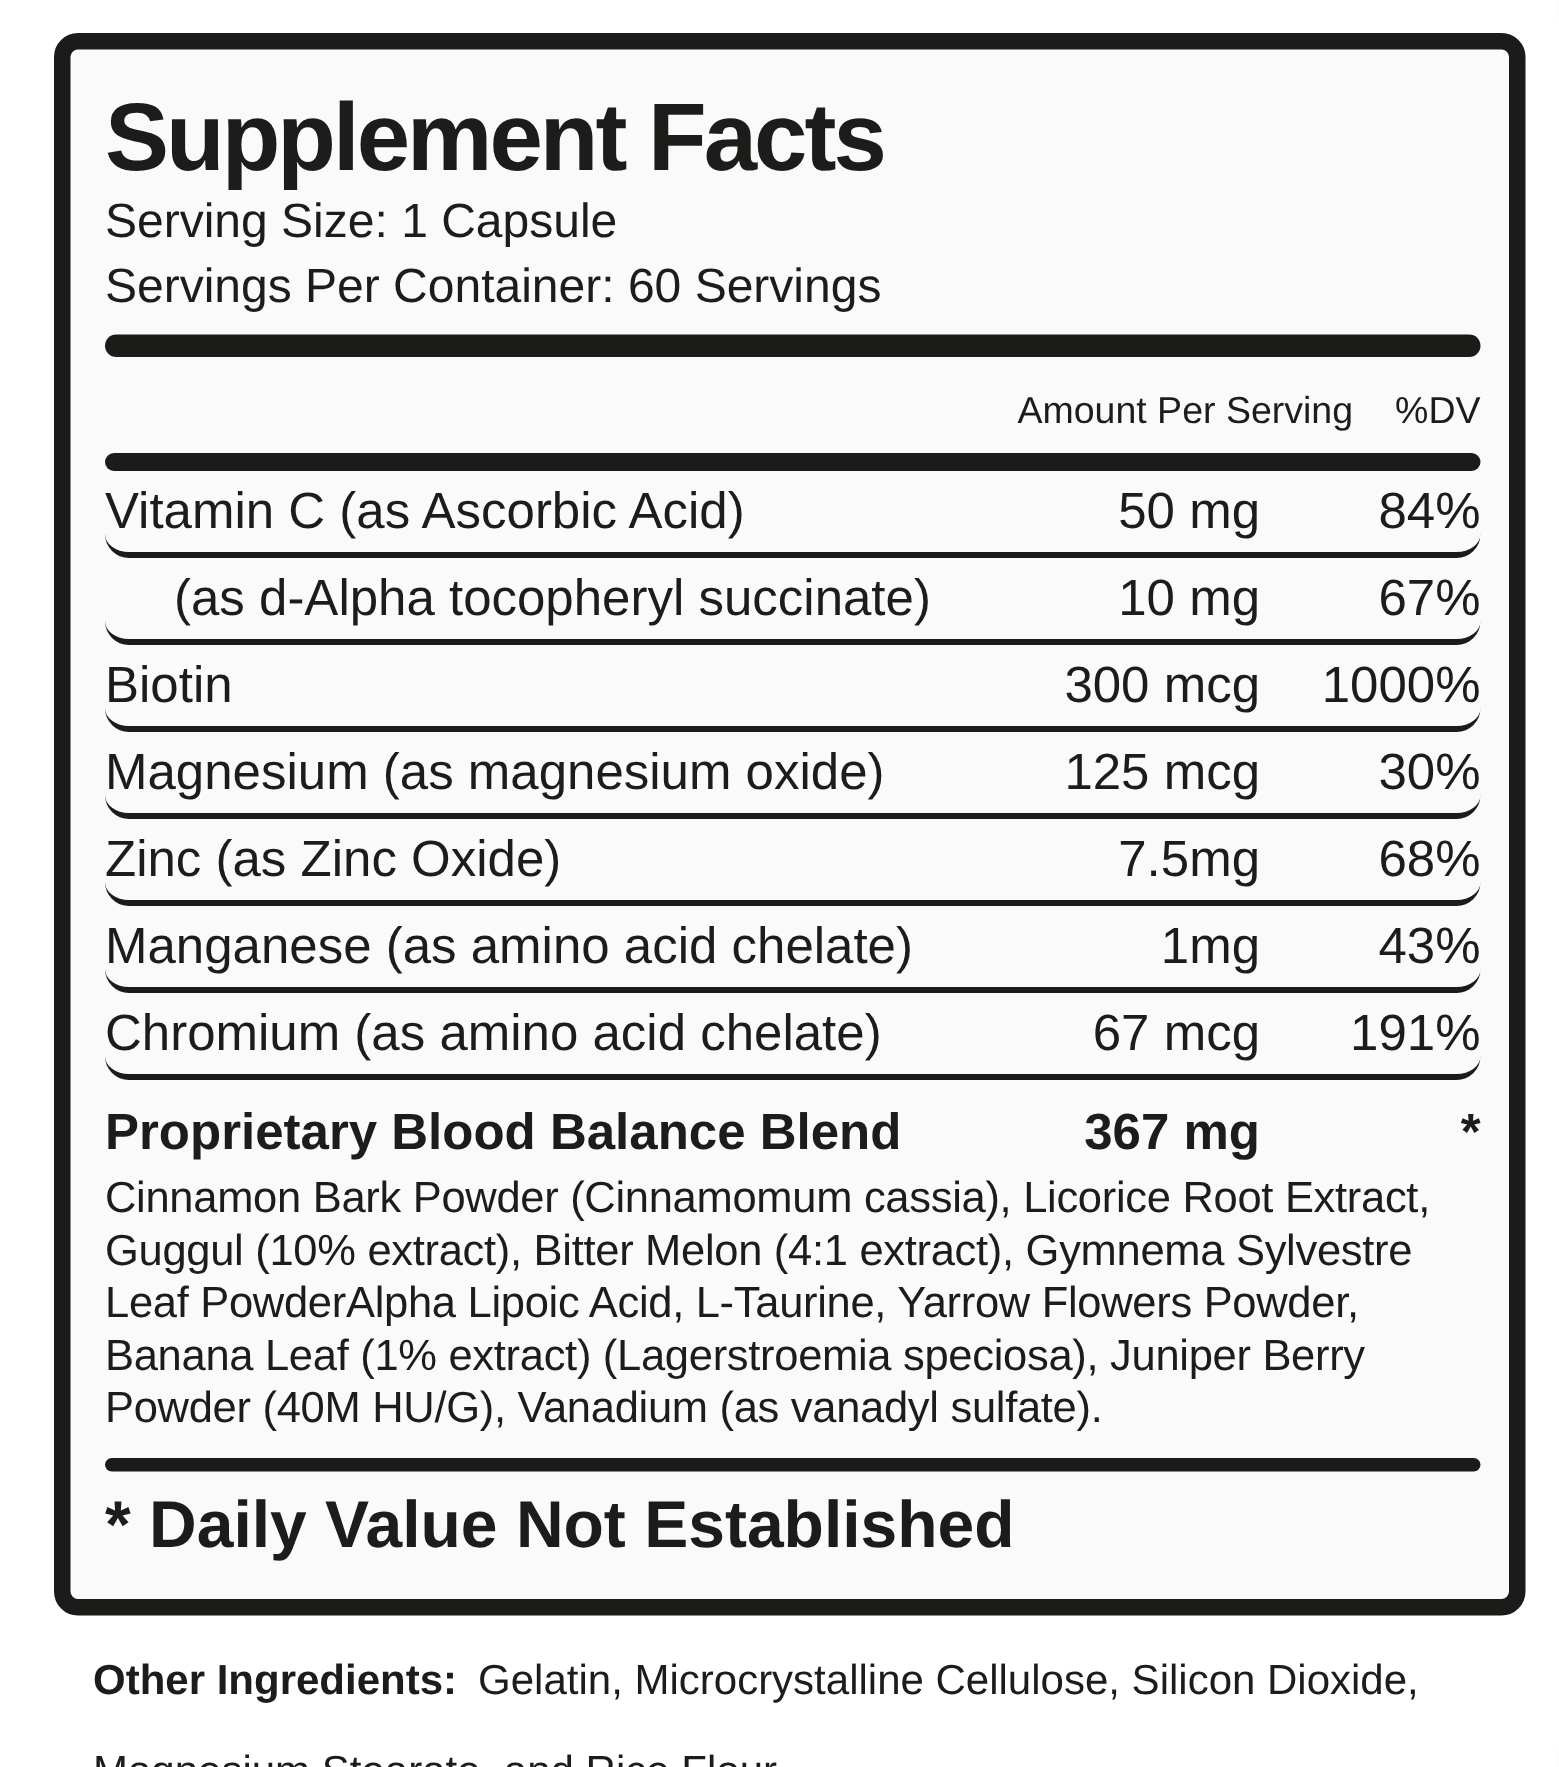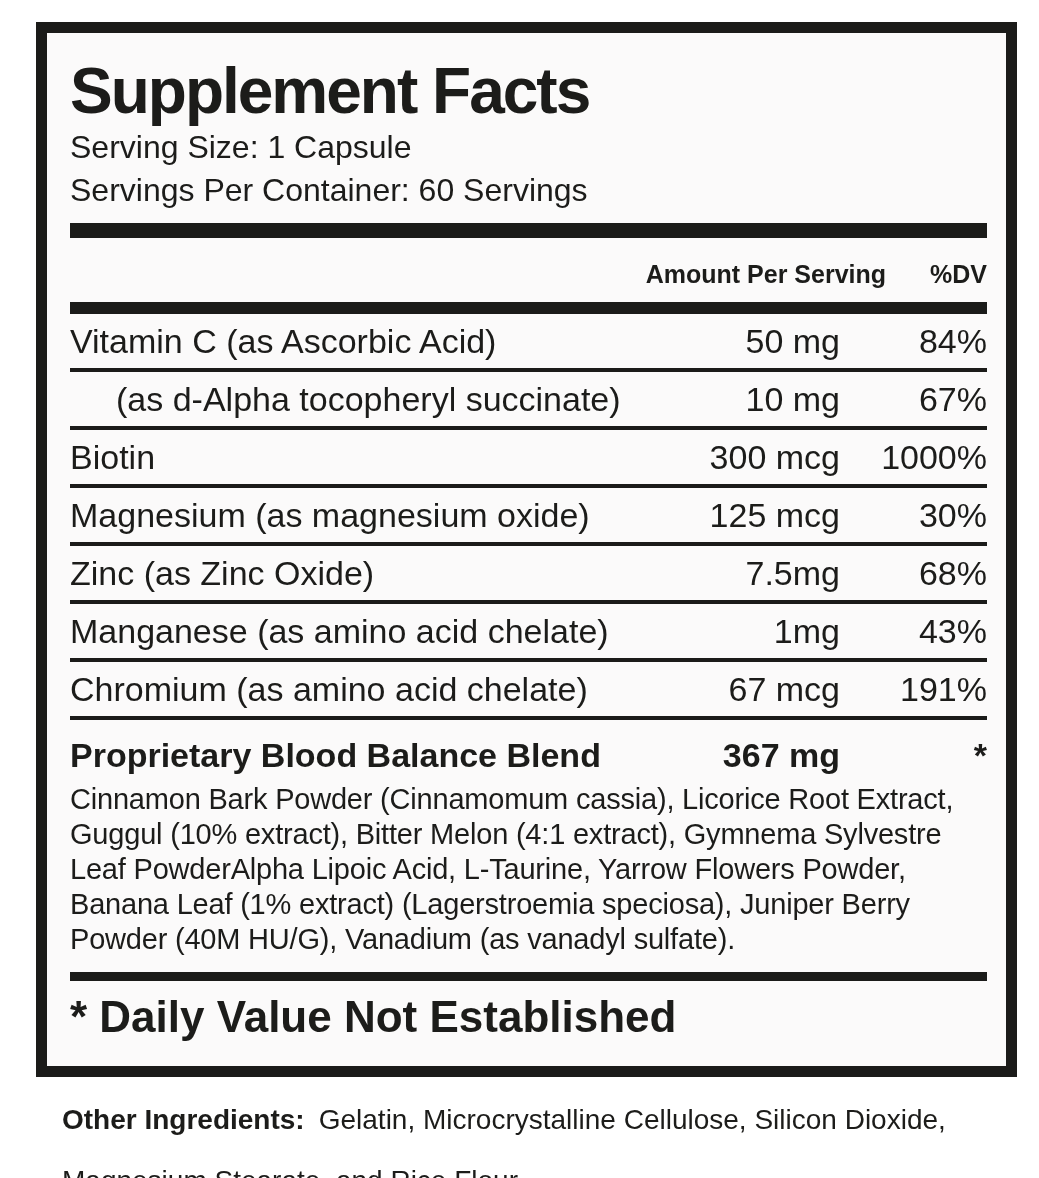--- a/index.html
+++ b/index.html
@@ -1,15 +1,15 @@
 <!DOCTYPE html>
 <html><head>
 <meta charset="utf-8">
 <style>
-  * { margin: 0; padding: 0; box-sizing: border-box; }
+  * { margin: 0; padding: 0; box-sizing: border-box; border-radius: 16px; }
   html, body {
     width: 1039px; height: 1178px;
     background: #ffffff;
     font-family: "Liberation Sans", "DejaVu Sans", sans-serif;
     color: #1c1c1a;
   }
   .canvas { position: relative; width: 1039px; height: 1178px; background: #ffffff; }
 
   .panel {
     position: absolute;
@@ -36,24 +36,24 @@
   .serving-line .val { font-weight: normal; }
 
   .bar-thick   { height: 15px; background: #1b1b19; margin-top: 14px; }
   .bar-medium  { height: 12px; background: #1b1b19; }
   .bar-small   { height: 9px;  background: #1b1b19; }
 
   .col-header {
     display: flex;
     justify-content: flex-end;
     align-items: baseline;
-    gap: 44px;
+    gap: 28px;
     padding: 22px 0 13px 0;
     font-size: 25px;
-    font-weight: bold;
+    font-weight: normal;
   }
 
   .row {
     display: flex;
     align-items: flex-start;
     border-bottom: 4px solid #1b1b19;
     padding: 9px 0 8px 0;
     font-size: 34px;
     line-height: 37px;
   }

